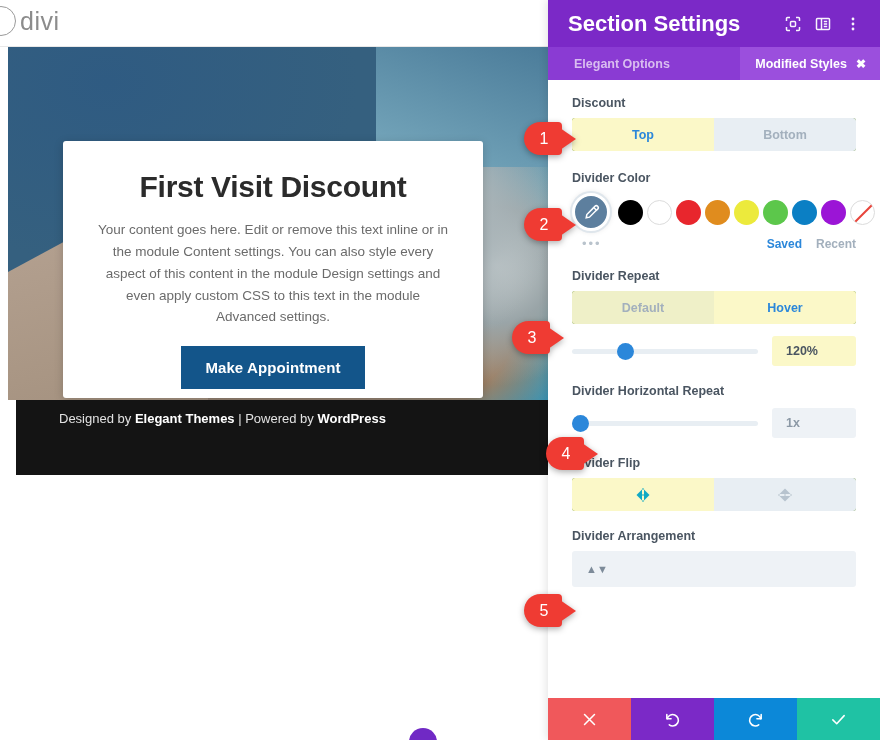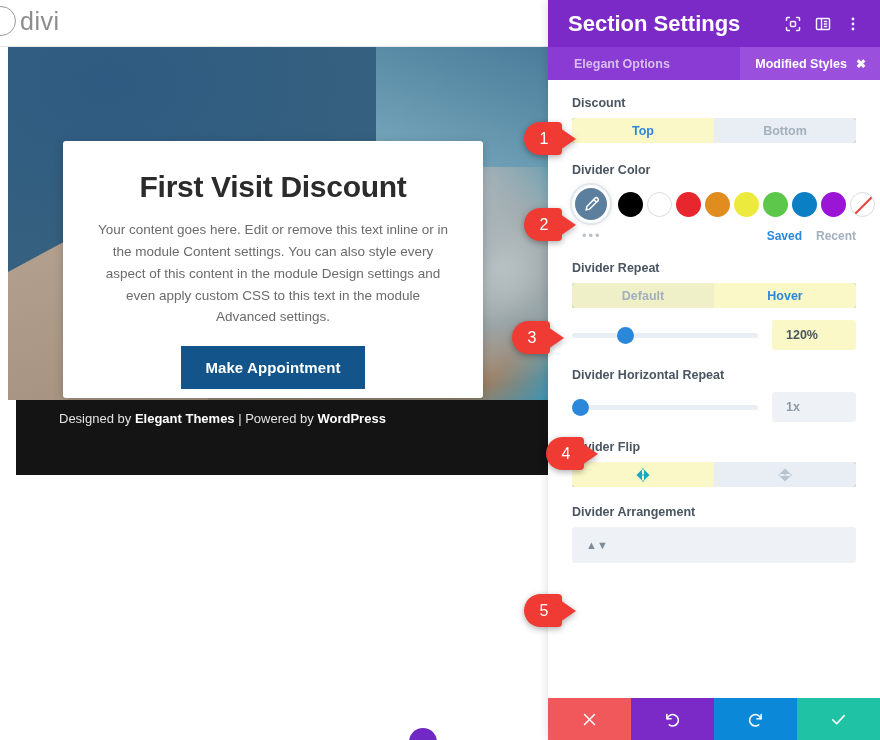--- a/index.html
+++ b/index.html
@@ -123,21 +123,21 @@
   #badge .x { font-size:12px; color:#fff; font-weight:700; }
 
   #panel-body {
     flex:1 1 auto; overflow:hidden; background:#fff;
     padding: 16px 24px 0 24px; position:relative;
   }
   .fld-label { font-size:12.5px; color:#4a5561; font-weight:700; margin-bottom:8px; }
   .group { margin-bottom: 16px; }
 
   
-  .toggle { display:flex; height:25px; border-radius:3px; overflow:hidden; background:#4d7c0f; }
+  .toggle { display:flex; height:33px; border-radius:3px; overflow:hidden; background:#4d7c0f; }
   .toggle .seg {
     flex:1; display:flex; align-items:center; justify-content:center;
     font-size:12.5px; font-weight:700; color:#a3b0bd; cursor:pointer;
     background:#e8eef3;
   }
   .toggle .seg.active { background:#fff; color:#2b87da; }
   
   .hl { background:#fbf8c8 !important; }
   .hl-soft { background:#eff0c8 !important; }
 

